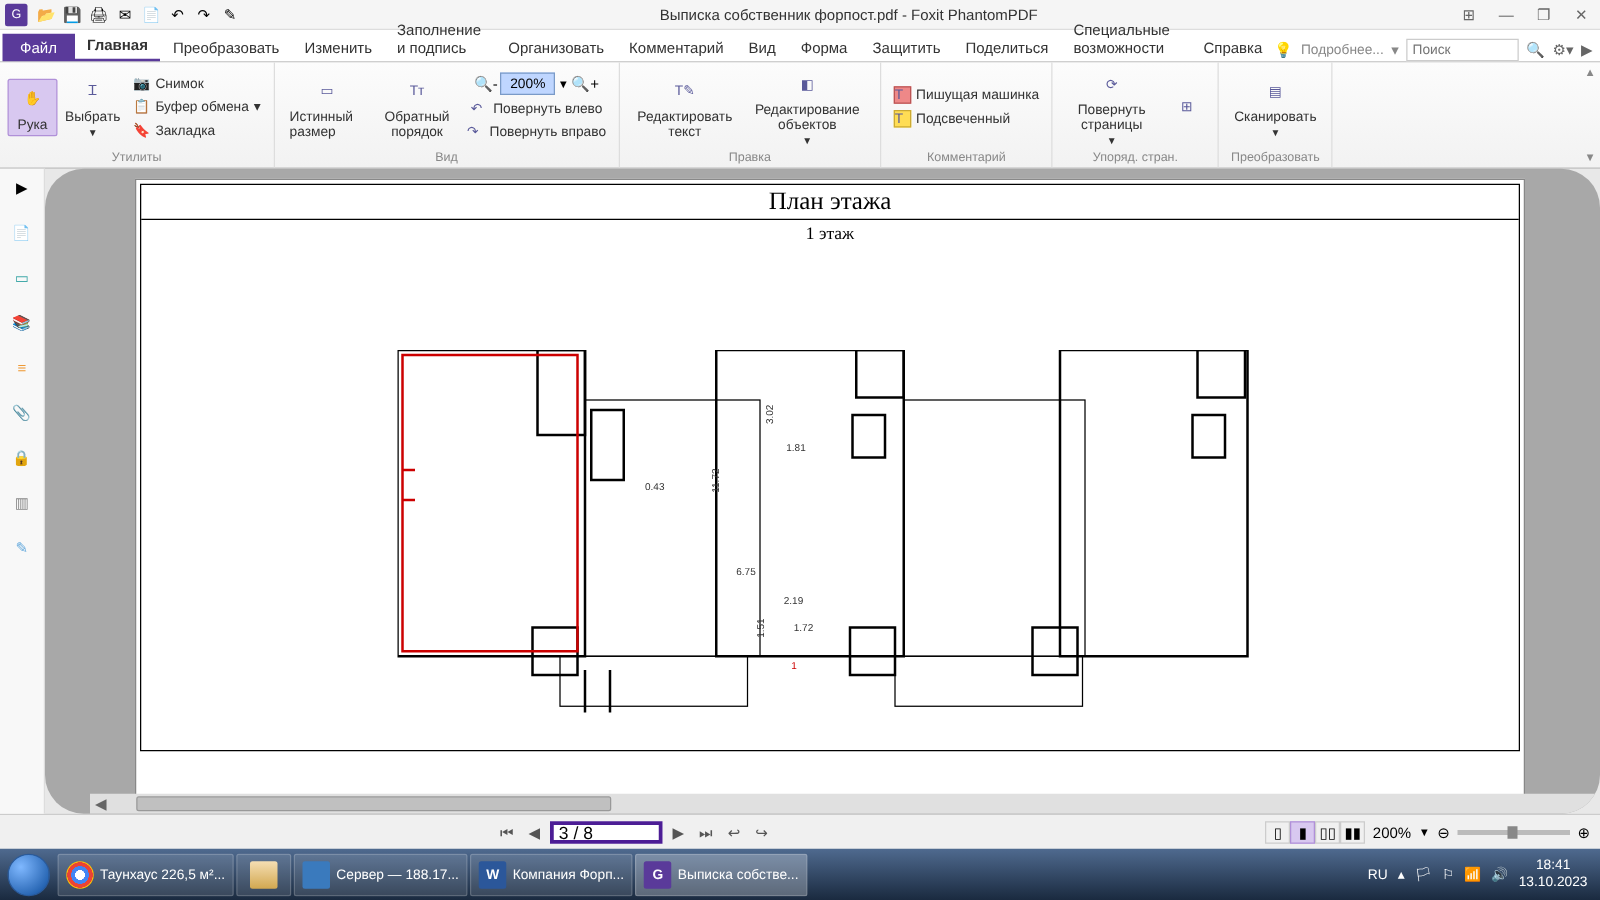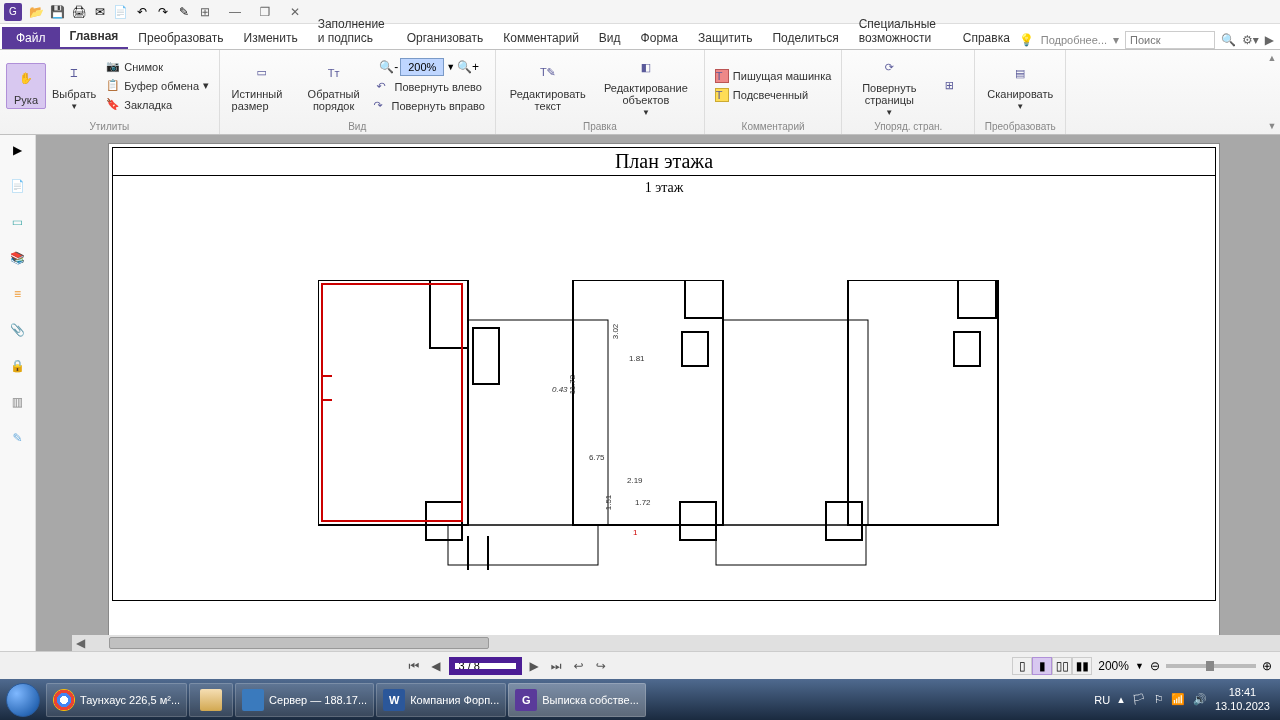--- a/index.html
+++ b/index.html
@@ -35,36 +35,36 @@
 .vbtn .ic { width: 26px; height: 26px; display: flex; align-items: center; justify-content: center; color: #5a5a9a; }
 .hbtn { display: flex; align-items: center; gap: 4px; padding: 1px 4px; cursor: pointer; font-size: 11px; color: #333; }
 .hbtn .sic { width: 14px; height: 14px; color: #5a5a9a; }
 .vstack { display: flex; flex-direction: column; gap: 3px; }
 .zoom-input { width: 44px; height: 18px; border: 1px solid #7a9ac7; background: #bfd6ff; text-align: center; font-size: 11px; }
 
 
 .mainarea { display: flex; height: 516px; }
 .leftbar { width: 36px; background: #f8f8f8; border-right: 1px solid #ddd; display: flex; flex-direction: column; align-items: center; padding-top: 4px; gap: 14px; }
 .leftbar .lbtn { width: 22px; height: 22px; display: flex; align-items: center; justify-content: center; cursor: pointer; }
-.docview { flex: 1; background: #a8a8a8; position: relative; overflow: hidden; }
+.docview { flex: 1; background: #a8a8a8; position: relative; overflow: hidden; border-radius: 31px; }
 .page { position: absolute; left: 72px; top: 8px; width: 1112px; height: 500px; background: #fff; border: 1px solid #888; }
 .page-inner { margin: 3px 3px; border: 1px solid #000; }
 .banner { border-bottom: 1px solid #000; text-align: center; font-family: "Times New Roman", serif; font-size: 20px; padding: 2px; }
 .subtitle { text-align: center; font-family: "Times New Roman", serif; font-size: 14px; padding: 4px; }
 .plan { position: relative; height: 400px; }
 .floorimg { position: absolute; left: 205px; top: 80px; width: 700px; height: 300px; }
 .dim { position: absolute; font-size: 8px; color: #333; }
 .hscroll { position: absolute; left:36px; right:0; bottom:0; height: 16px; background: #e0e0e0; display:flex; align-items:center; }
 .hscroll .thumb { height: 12px; background: #c0c0c0; border: 1px solid #999; border-radius: 2px; margin-left: 20px; width: 380px; }
 
 
 .pager { height: 28px; background: #f0f0f0; border-top: 1px solid #ccc; display: flex; align-items: center; padding: 0 8px; gap: 6px; }
 .pager .center { flex: 1; display: flex; justify-content: center; align-items: center; gap: 4px; }
 .pager .pbtn { cursor: pointer; padding: 2px 4px; color: #555; }
-.pager input { width: 73px; height: 18px; border: 6px solid #4c1d95; padding: 0 4px; font-size: 11px; }
+.pager input { width: 90px; height: 18px; border: 3px solid #4c1d95; padding: 0 4px; font-size: 14px; }
 .pager .right { display: flex; align-items: center; gap: 6px; }
 .viewmode { display: flex; }
 .viewmode .vm { width: 20px; height: 18px; border: 1px solid #ccc; display: flex; align-items: center; justify-content: center; cursor: pointer; }
 .viewmode .vm.active { background: #d8c8f0; border-color: #b090d8; }
 .zslider { width: 90px; height: 4px; background: #bbb; position: relative; }
 .zslider .zthumb { position: absolute; top: -3px; left: 40px; width: 8px; height: 10px; background: #888; }
 
 
 .taskbar { height: 41px; background: linear-gradient(#4f6a8f, #1a2a3f); display: flex; align-items: center; padding: 0 2px; gap: 2px; }
 .taskbar .start { width: 42px; height: 36px; display: flex; align-items: center; justify-content: center; cursor: pointer; }
@@ -88,20 +88,21 @@
     <div class="logo">G</div>
     <div class="qbtn">📂</div>
     <div class="qbtn">💾</div>
     <div class="qbtn">🖨</div>
     <div class="qbtn">✉</div>
     <div class="qbtn">📄</div>
     <div class="qbtn">↶</div>
     <div class="qbtn">↷</div>
     <div class="qbtn">✎</div>
   </div>
+  <div class="title">Выписка собственник форпост.pdf - Foxit PhantomPDF</div>
   <div class="winctrl">
     <span>⊞</span>
     <span>—</span>
     <span>❐</span>
     <span>✕</span>
   </div>
 </div>
 
 <div class="ribbon-tabs">
   <div class="file-tab">Файл</div>
@@ -289,21 +290,21 @@
             </g>
             <g stroke="#c00" stroke-width="2" fill="none">
               <rect x="4" y="4" width="140" height="237"></rect>
               <line x1="4" y1="96" x2="14" y2="96"></line>
               <line x1="4" y1="120" x2="14" y2="120"></line>
             </g>
           </svg>
           <div class="dim" style="left:495px;top:127px;transform:rotate(-90deg);">3.02</div>
           <div class="dim" style="left:516px;top:154px;">1.81</div>
           <div class="dim" style="left:450px;top:180px;transform:rotate(-90deg);">11.72</div>
-          <div class="dim" style="left:439px;top:185px;font-style:italic;">0.43</div>
+          <div class="dim" style="left:403px;top:185px;">0.43</div>
           <div class="dim" style="left:476px;top:253px;">6.75</div>
           <div class="dim" style="left:514px;top:276px;">2.19</div>
           <div class="dim" style="left:488px;top:298px;transform:rotate(-90deg);">1.51</div>
           <div class="dim" style="left:522px;top:298px;">1.72</div>
           <div class="dim" style="left:520px;top:328px;color:#c00;">1</div>
         </div>
       </div>
     </div>
     <div class="hscroll">
       <span style="padding:0 4px;color:#666;">◀</span>

